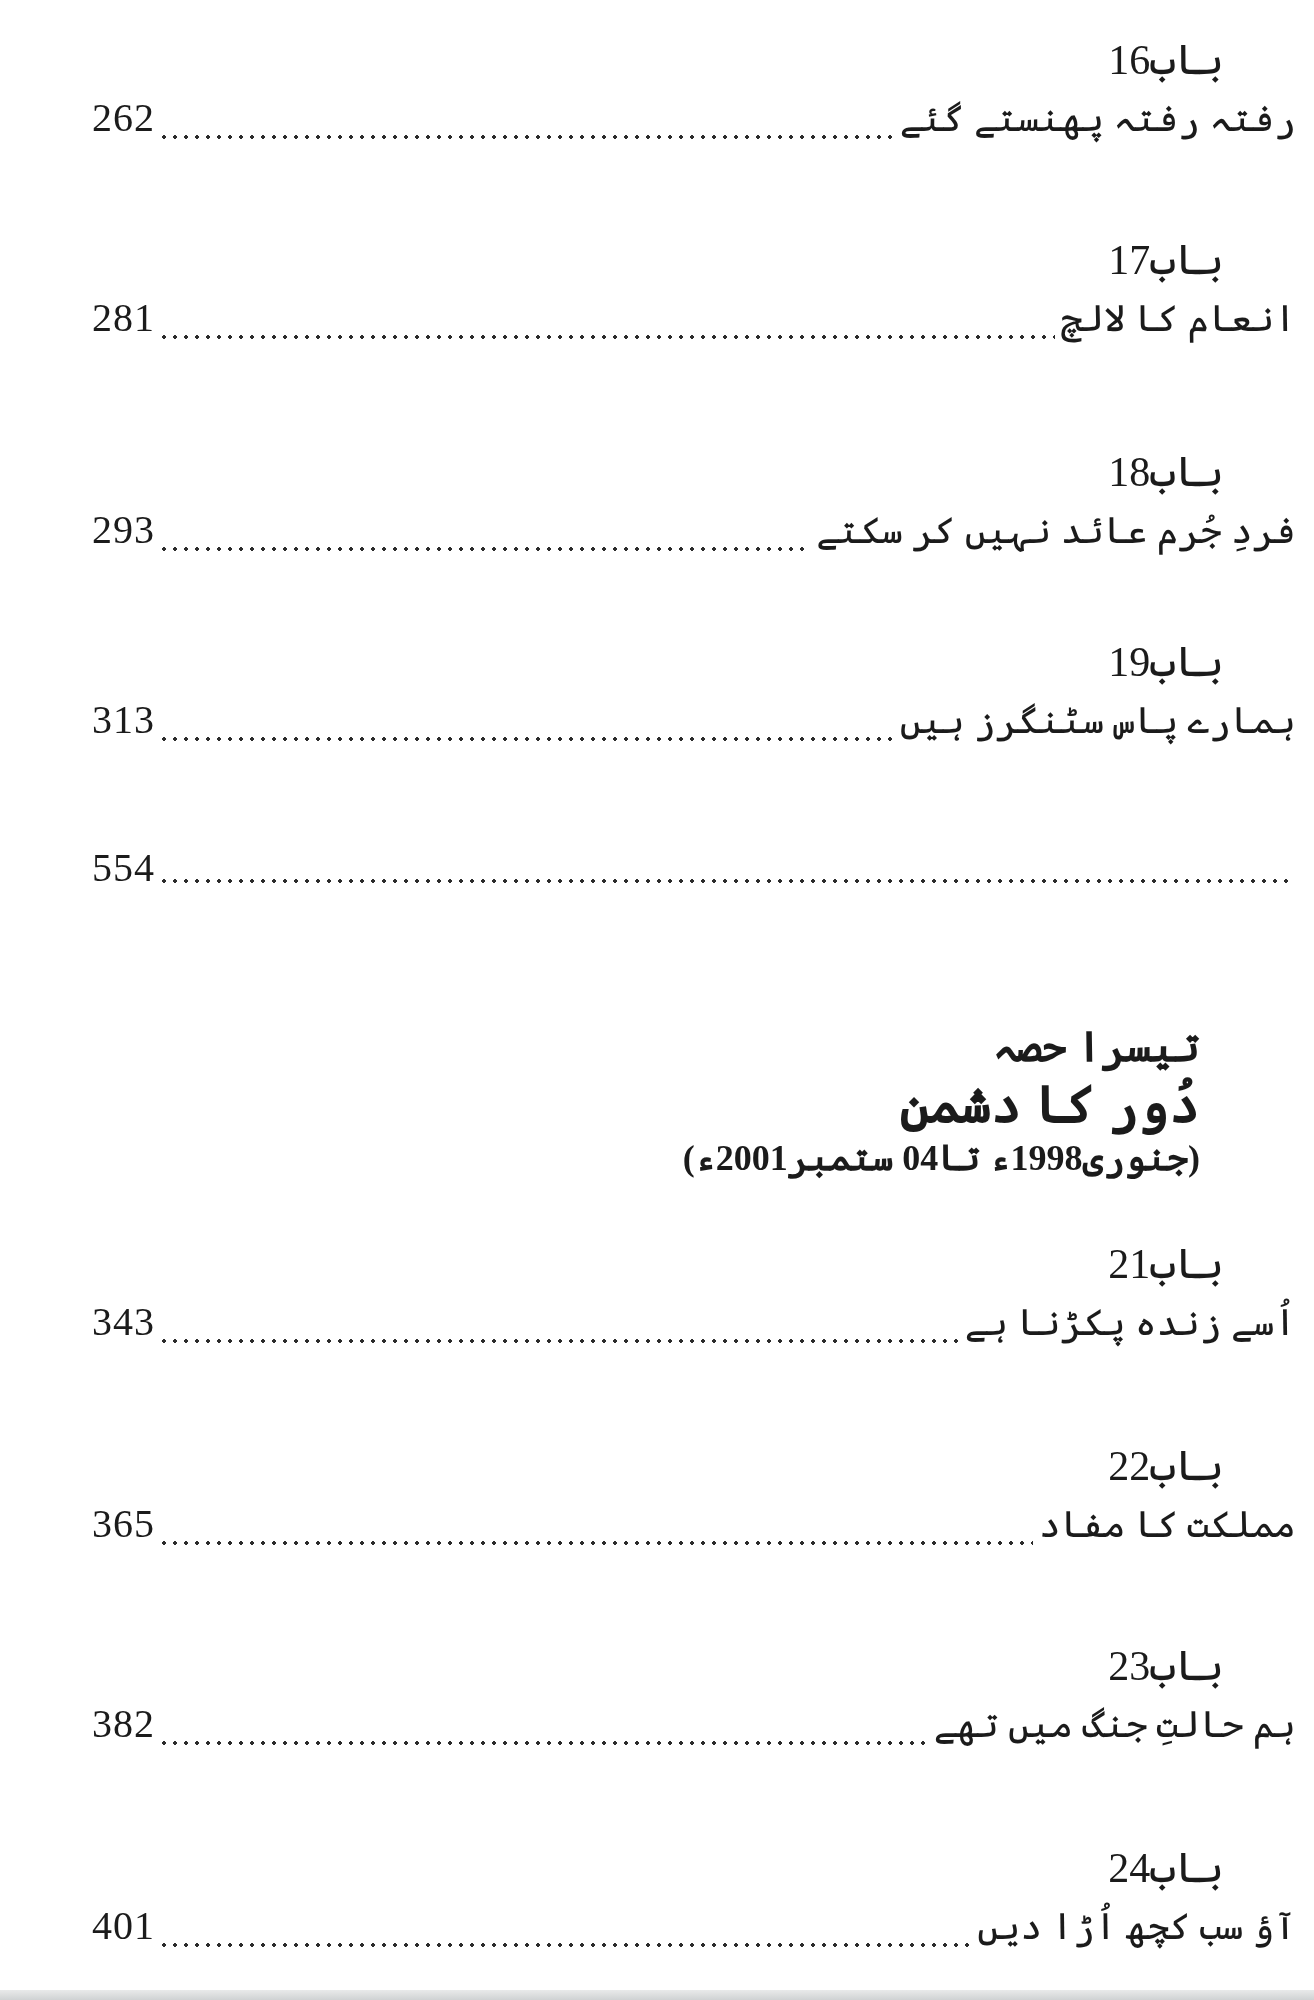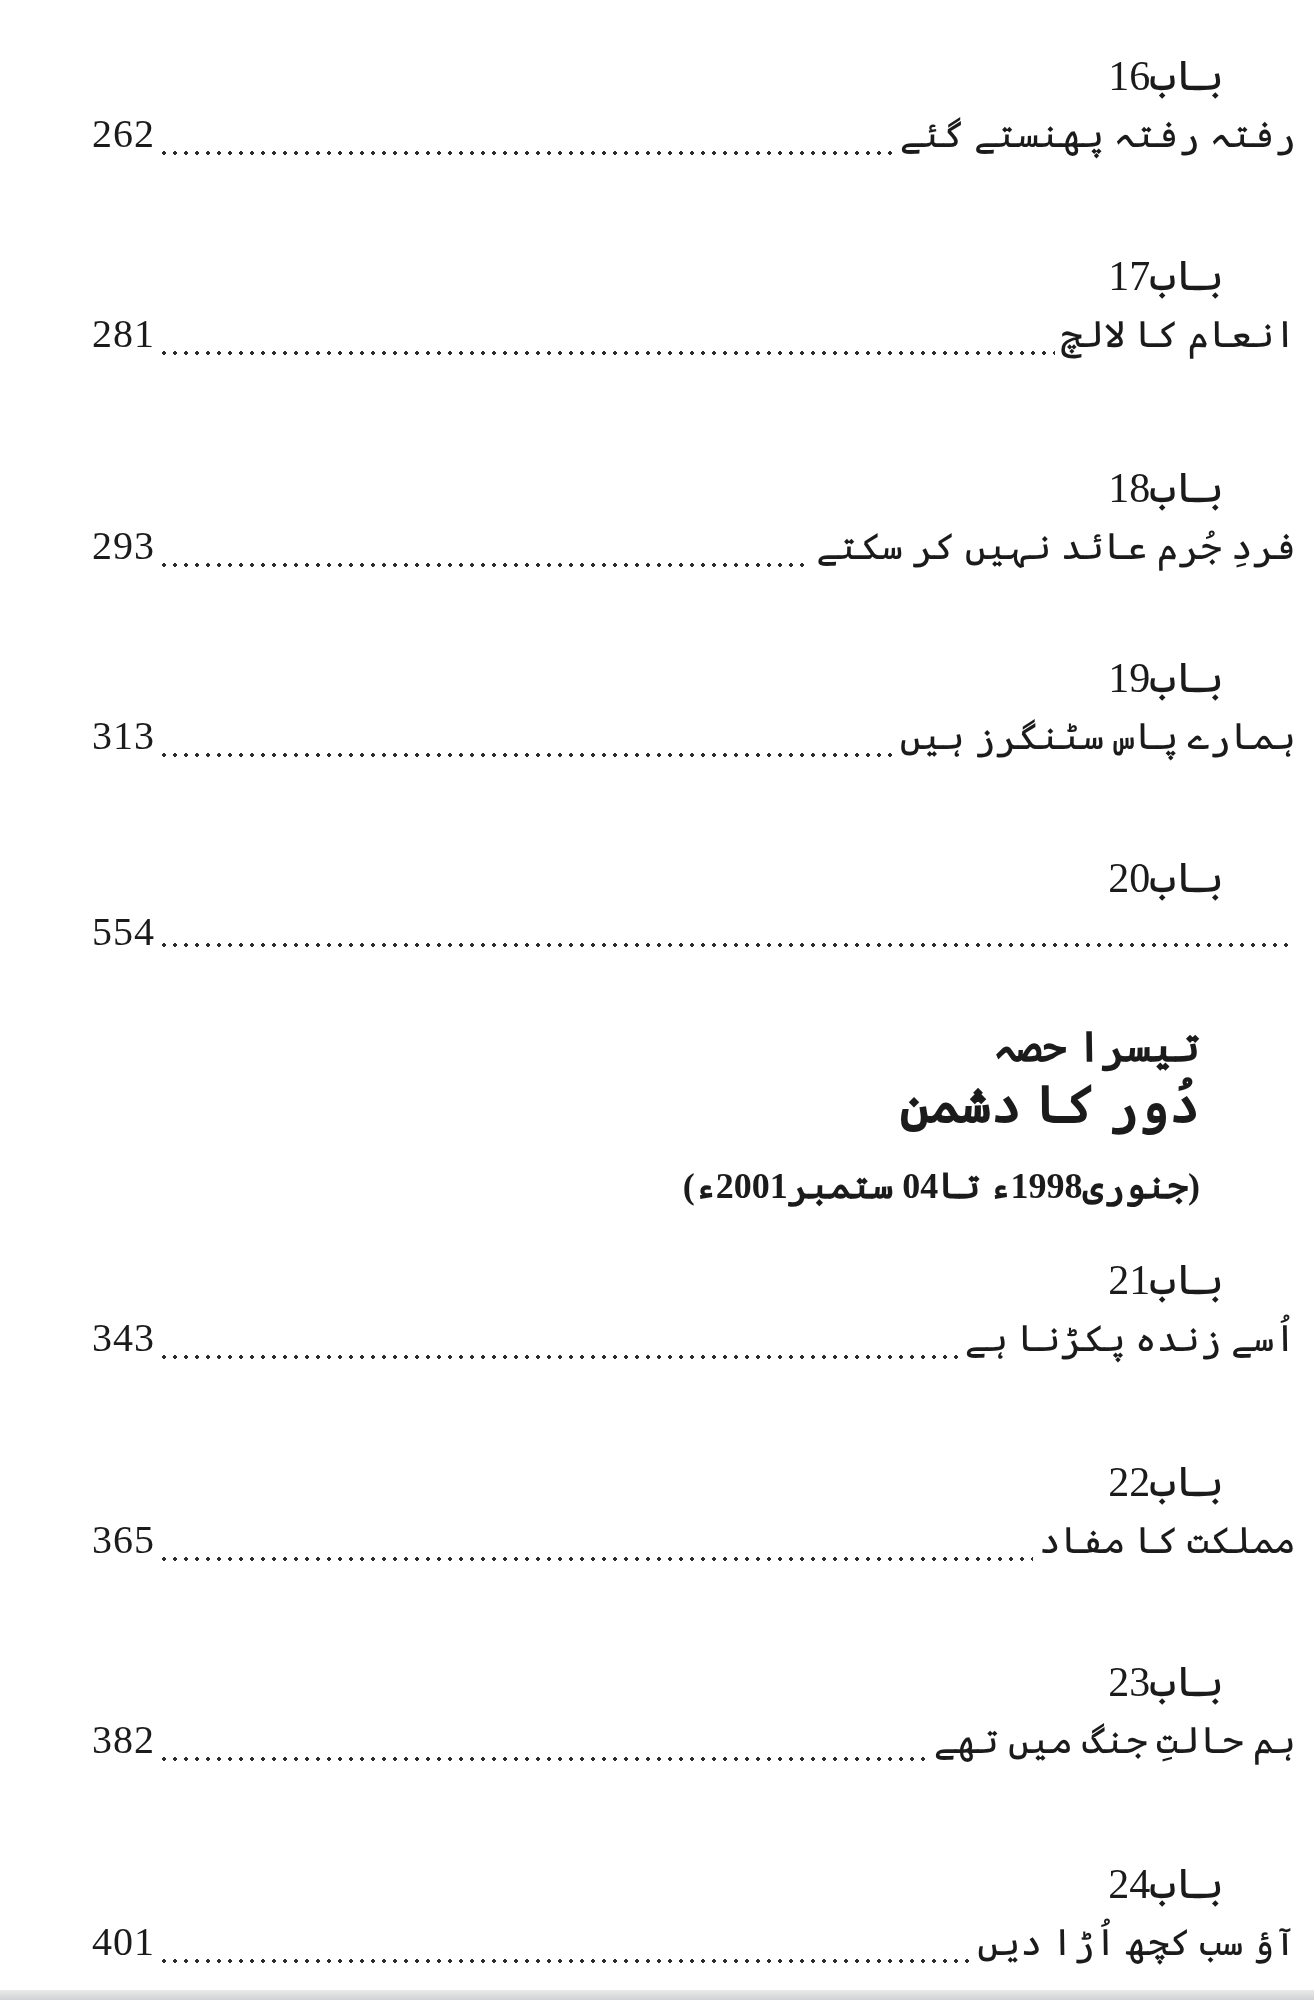--- a/index.html
+++ b/index.html
@@ -4,21 +4,21 @@
 <style>
   html,body{margin:0;padding:0;background:#ffffff;}
   .page{
     position:relative;
     width:1314px;height:2000px;
     background:#ffffff;
     overflow:hidden;
     font-family:"Liberation Serif","DejaVu Serif",serif;
     color:#1b1b1b;
   }
-  .chapter{position:absolute;left:0;right:0;margin-top:16px;}
+  .chapter{position:absolute;left:0;right:0;}
   .chap-head{
     text-align:right;
     padding-right:90px;
     font-size:42px;
     line-height:1.15;
     direction:rtl;
     unicode-bidi:plaintext;
   }
   .toc-row{
     display:flex;
@@ -66,21 +66,20 @@
   .part-title{
     font-size:52px;
     font-weight:700;
     line-height:1.25;
     margin-top:0;
     direction:rtl;
   }
   .part-dates{
     font-size:36px;
     font-weight:700;
-    margin-top:28px;
     direction:rtl;
     unicode-bidi:plaintext;
   }
   .bottom-edge{
     position:absolute;
     left:0;right:0;bottom:0;
     height:10px;
     background:linear-gradient(#e9eaea,#cfd2d3);
   }
 </style>
@@ -119,21 +118,20 @@
   <section class="chapter" style="top:638px">
     <div class="chap-head" lang="ur">باب19</div>
     <div class="toc-row">
       <span class="chap-title" lang="ur">ہمارے پاس سٹنگرز ہیں</span>
       <span class="leader"></span>
       <span class="page-num">313</span>
     </div>
   </section>
 
   <section class="chapter" style="top:838px">
-    <div class="chap-head" lang="ur">باب20</div>
     <div class="toc-row">
       <span class="leader"></span>
       <span class="page-num">554</span>
     </div>
   </section>
 
   <section class="part-break" style="top:1022px">
     <div class="part-label" lang="ur">تیسرا حصہ</div>
     <div class="part-title" lang="ur">دُور کا دشمن</div>
     <div class="part-dates" lang="ur">(جنوری1998ء تا04 ستمبر2001ء)</div>

